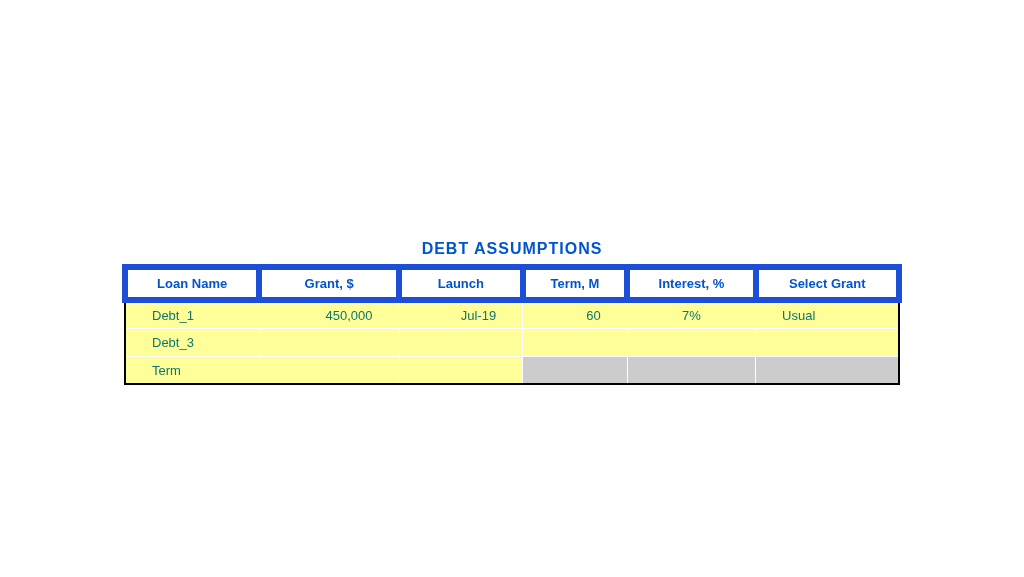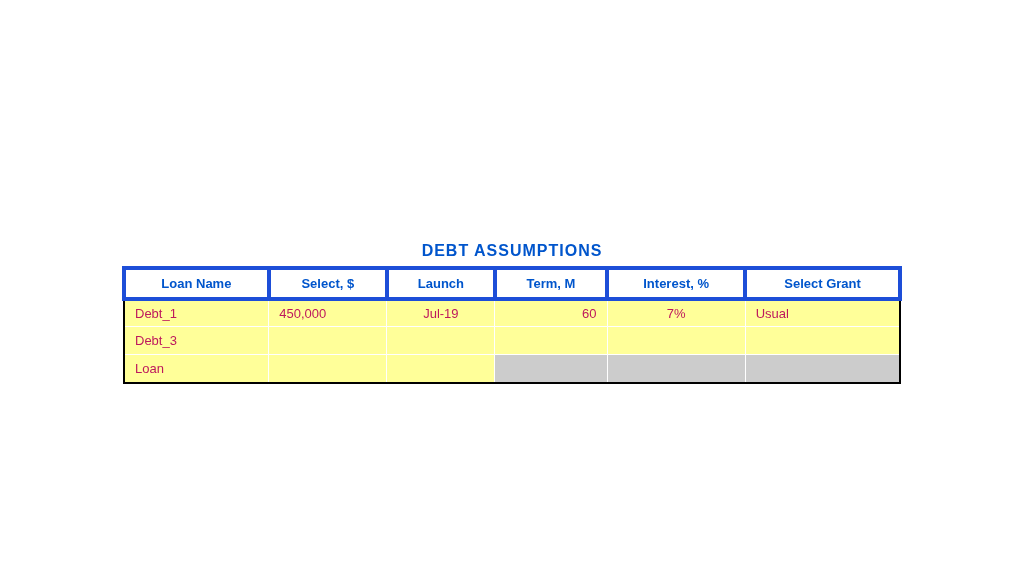--- a/index.html
+++ b/index.html
@@ -42,49 +42,50 @@
       width: 780px;
     }
 
     .debt-table th {
       background-color: #ffffff;
       color: #0055cc;
       font-weight: bold;
       font-size: 13px;
       text-align: center;
       padding: 6px 10px;
-      border: 4px solid #1d4ed8;
+      border: 6px solid #1d4ed8;
     }
 
     .debt-table td {
       font-size: 13px;
-      color: #be185d;
-      padding: 5px 10px;
+      color: #0f766e;
+      padding: 5px 26px;
       border: 1px solid #ffffff;
       height: 28px;
     }
 
     .debt-table tbody tr {
       background-color: #ffff99;
     }
 
     .debt-table tbody tr:last-child td.gray-cell {
       background-color: #cccccc;
     }
 
     td.loan-name {
       text-align: left;
       font-weight: normal;
     }
 
     td.amount {
+      text-align: right;
     }
 
     td.launch {
-      text-align: center;
+      text-align: right;
     }
 
     td.term {
       text-align: right;
     }
 
     td.interest {
       text-align: center;
     }
 
@@ -98,21 +99,21 @@
   </style>
 </head>
 <body>
 
 <div class="page-container">
   <div class="table-title">DEBT ASSUMPTIONS</div>
   <table class="debt-table">
     <thead>
       <tr>
         <th>Loan Name</th>
-        <th>Select, $</th>
+        <th>Grant, $</th>
         <th>Launch</th>
         <th>Term, M</th>
         <th>Interest, %</th>
         <th>Select Grant</th>
       </tr>
     </thead>
     <tbody id="table-body">
     <tr>
           <td class="loan-name">Debt_1</td>
           <td class="amount">450,000</td>
@@ -123,21 +124,21 @@
         </tr>
         <tr>
           <td class="loan-name">Debt_3</td>
           <td class="amount"></td>
           <td class="launch"></td>
           <td class="term"></td>
           <td class="interest"></td>
           <td class="select-type"></td>
         </tr>
         <tr>
-          <td class="loan-name">Loan</td>
+          <td class="loan-name">Term</td>
           <td class="amount"></td>
           <td class="launch"></td>
           <td class="term gray-cell"></td>
           <td class="interest gray-cell"></td>
           <td class="select-type gray-cell"></td>
         </tr>
       </tbody>
   </table>
 </div>
 

